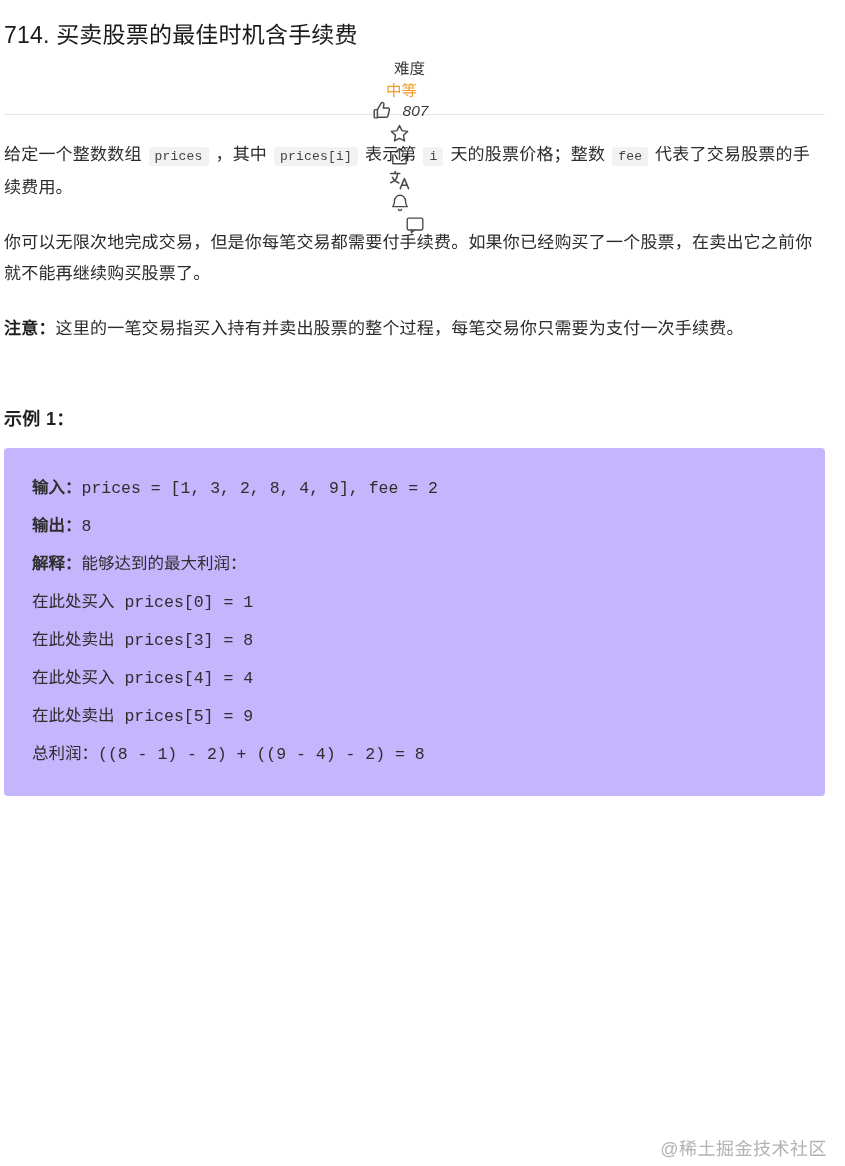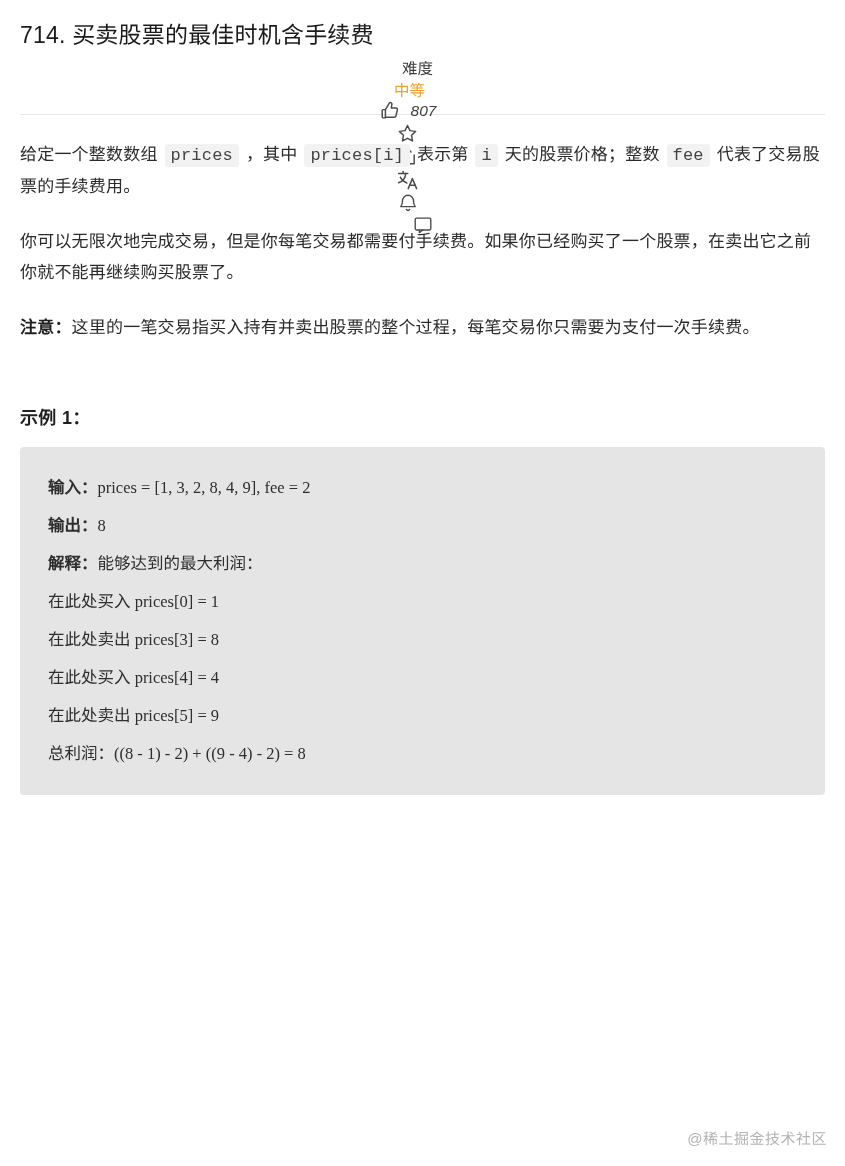--- a/index.html
+++ b/index.html
@@ -9,21 +9,21 @@
   }
   body {
     width: 845px;
     min-height: 1166px;
     font-family: "Liberation Sans", "DejaVu Sans", sans-serif;
     color: #262626;
     position: relative;
     overflow: hidden;
   }
   .page {
-    padding: 14px 20px 0 20px;
+    padding: 14px 20px 0 4px;
     box-sizing: border-box;
     width: 845px;
   }
   
   .title {
     font-size: 23px;
     line-height: 34px;
     font-weight: 500;
     color: #1a1a1a;
     margin: 4px 0 0 0;
@@ -83,53 +83,53 @@
     color: #2b2b2b;
     margin: 0 0 24px 0;
     letter-spacing: 0.2px;
   }
   code.inline {
     font-family: "Liberation Mono", "DejaVu Sans Mono", monospace;
     background: #f2f2f2;
     color: #444;
     border-radius: 3px;
     padding: 2px 6px;
-    font-size: 17px;
+    font-size: 13px;
     margin: 0 2px;
   }
   .strong { font-weight: 700; color: #1f1f1f; }
   .spacer { height: 36px; }
   
   h3.example-title {
     font-size: 18px;
     font-weight: 700;
     color: #1f1f1f;
     margin: 0 0 18px 0;
     letter-spacing: 0.3px;
   }
   
   pre.codeblock {
-    background: #e5e5e5;
+    background: #c4b5fd;
     border-radius: 4px;
     margin: 0 0 26px 0;
     padding: 22px 28px;
-    font-family: Liberation Serif, serif;
+    font-family: Liberation Mono, monospace;
     font-size: 16.5px;
     line-height: 38px;
     color: #2e2e2e;
     white-space: pre-wrap;
     word-break: break-word;
   }
   pre.codeblock .lbl { font-weight: 700; }
   
   .watermark {
     position: absolute;
     right: 18px;
-    bottom: 18px;
-    font-size: 15px;
+    bottom: 6px;
+    font-size: 18px;
     color: #b3b3b3;
     letter-spacing: 0.5px;
   }
 </style>
 </head>
 <body>
 
 <div class="page">
 
   <h1 class="title">714. 买卖股票的最佳时机含手续费</h1>

